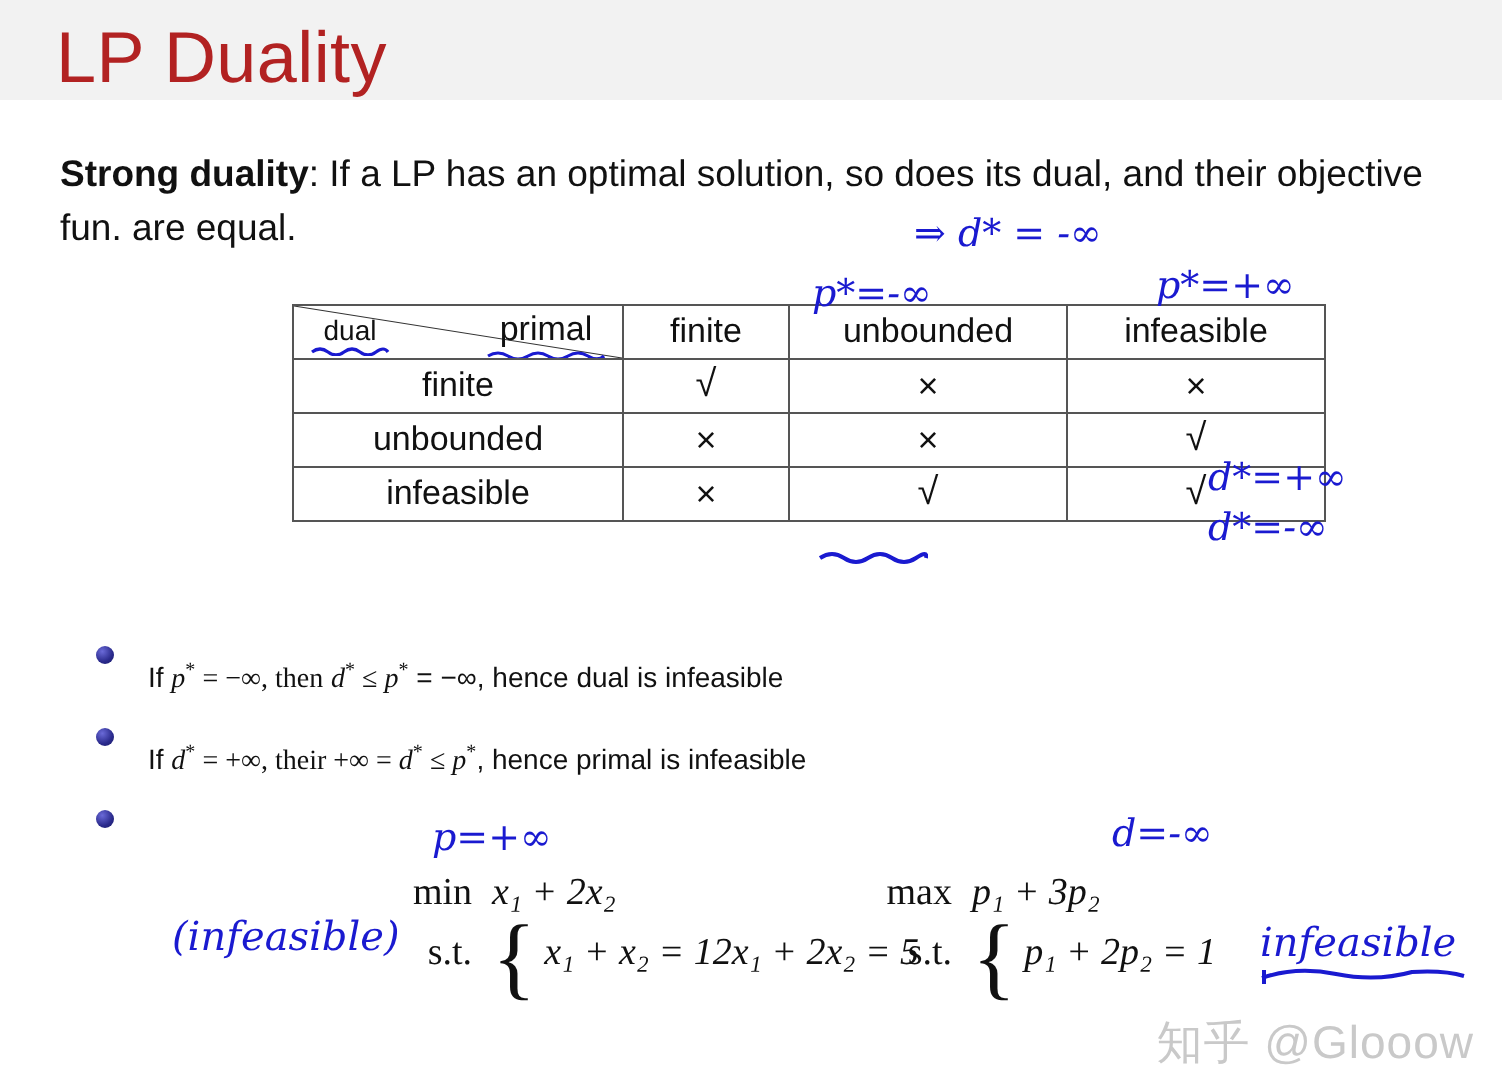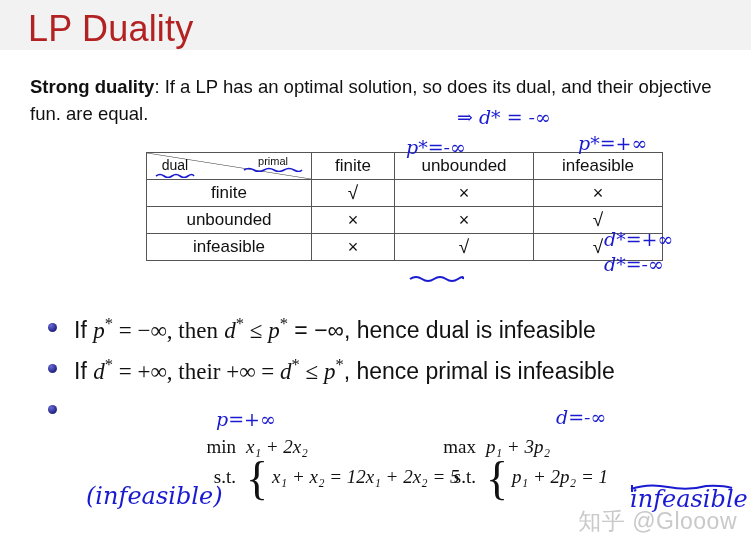--- a/index.html
+++ b/index.html
@@ -45,39 +45,39 @@
   .tbl td.c1{width:70px;}
   .tbl td.c2{width:126px;}
   .tbl td.c3{width:116px;}
   .corner{
     position:relative;height:52px;padding:0;overflow:hidden;
   }
   .corner .diag{
     position:absolute;left:0;top:0;width:100%;height:100%;
   }
   .corner .primal{
-    position:absolute;right:8px;top:2px;font-size:11px;
+    position:absolute;right:8px;top:2px;font-size:17px;
   }
   .corner .dual{
     position:absolute;left:8px;bottom:1px;font-size:14px;
   }
   .sq{display:block;height:5px;width:100%;}
   .mark{font-size:18px;}
   .chk{font-size:19px;}
 
   
   .bullets{position:absolute;left:48px;top:314px;width:690px;}
   .bullet-row{position:relative;height:41px;}
   .bullet-dot{
     position:absolute;left:0;top:9px;width:9px;height:9px;border-radius:50%;
     background:radial-gradient(circle at 35% 30%, #6a6ad8 0%, #2a2a8c 60%, #1a1a66 100%);
   }
   .bullet-text{
-    position:absolute;left:26px;top:0;
-    font-size:23px;color:#111;white-space:nowrap;
+    position:absolute;left:26px;top:16px;
+    font-size:14px;color:#111;white-space:nowrap;
   }
   .mi{font-family:"Liberation Serif", serif;font-style:italic;}
   .mr{font-family:"Liberation Serif", serif;font-style:normal;}
   .sup{font-size:.72em;vertical-align:super;font-style:normal;}
 
   
   .lp{position:absolute;font-family:"Liberation Serif", serif;color:#111;font-size:19px;}
   .lp .kw{font-style:normal;}
   .lp-row{display:flex;align-items:center;height:30px;white-space:nowrap;}
   .lp-label{width:46px;text-align:right;padding-right:10px;font-style:normal;}
@@ -91,21 +91,21 @@
   #lp-left{left:190px;top:432px;}
   #lp-right{left:430px;top:432px;}
 
   
   .hw{
     position:absolute;color:#1a1ad0;
     font-family:"DejaVu Serif", serif;font-style:italic;
     white-space:nowrap;pointer-events:none;
   }
   .hw-md{font-size:19px;}
-  .hw-lg{font-size:24px;margin-top:26px;}
+  .hw-lg{font-size:20px;}
   .squig{position:absolute;pointer-events:none;}
 
   
   .watermark{
     position:absolute;right:14px;bottom:6px;
     color:#c9c9c9;font-size:23px;letter-spacing:.5px;
     white-space:nowrap;
   }
 </style>
 </head>

